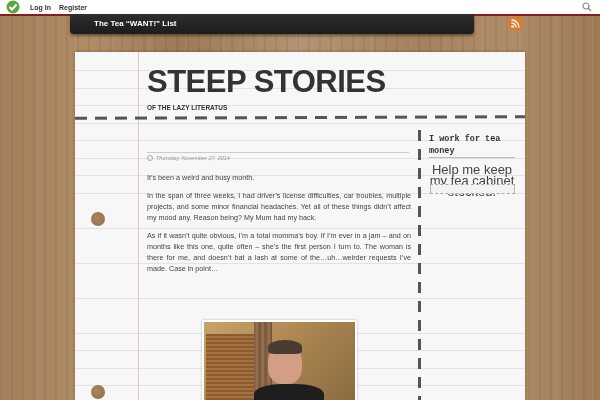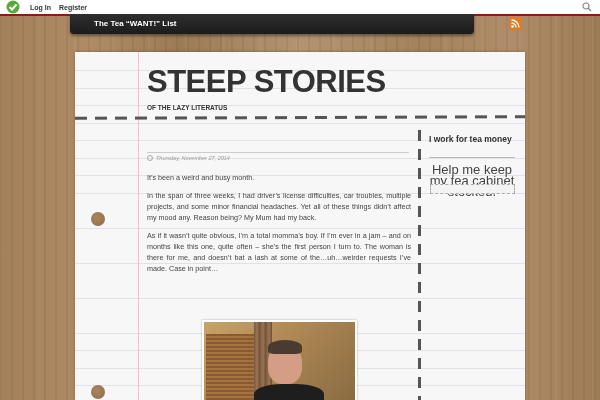--- a/index.html
+++ b/index.html
@@ -110,21 +110,21 @@
     position: absolute; left: 64px; top: 18px; width: 34px; height: 14px;
     border-radius: 50% 50% 20% 20%; background: #4a3b30;
   }
   .post-image .shirt {
     position: absolute; left: 50px; top: 62px; width: 70px; height: 25px;
     border-radius: 40% 40% 0 0; background: #1e1e1e;
   }
   
   .widget-title {
     position: absolute; left: 354px; top: 81px; width: 86px;
-    font-family: Liberation Sans, sans-serif; font-size: 8.5px; font-weight: bold; color: #333; line-height: 12px;
+    font-family: Liberation Mono, monospace; font-size: 8.5px; font-weight: bold; color: #333; line-height: 12px;
   }
   .widget-rule { position: absolute; left: 354px; top: 105px; width: 86px; height: 1px; background: #bbb; }
   .widget-text {
     position: absolute; left: 354px; top: 112px; width: 86px; text-align: center;
     font-size: 13px; color: #444; line-height: 11px;
   }
   .widget-box {
     position: absolute; left: 355px; top: 132px; width: 85px; height: 10px;
     border: 1px dashed #aaa; background: #f3f3f3;
   }

